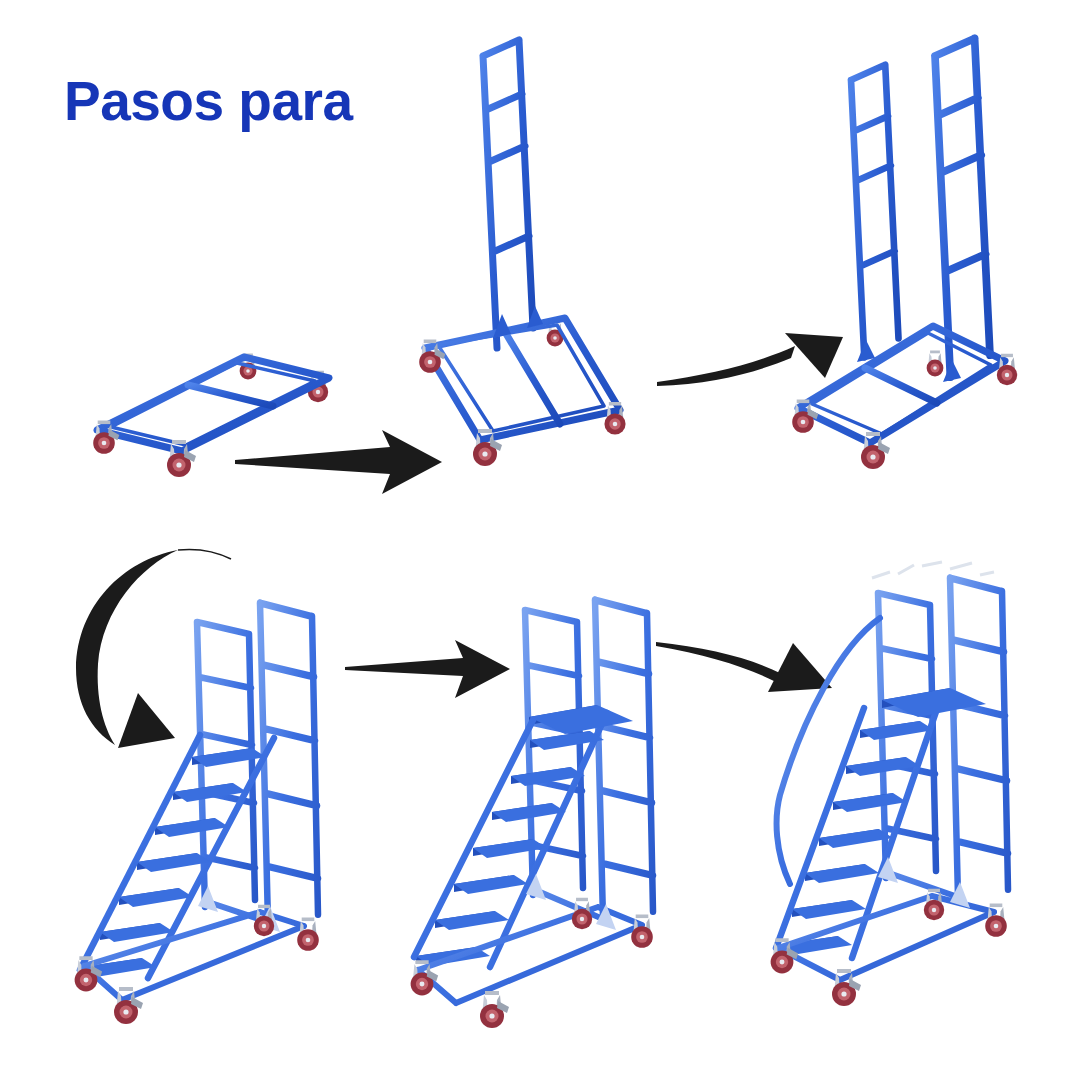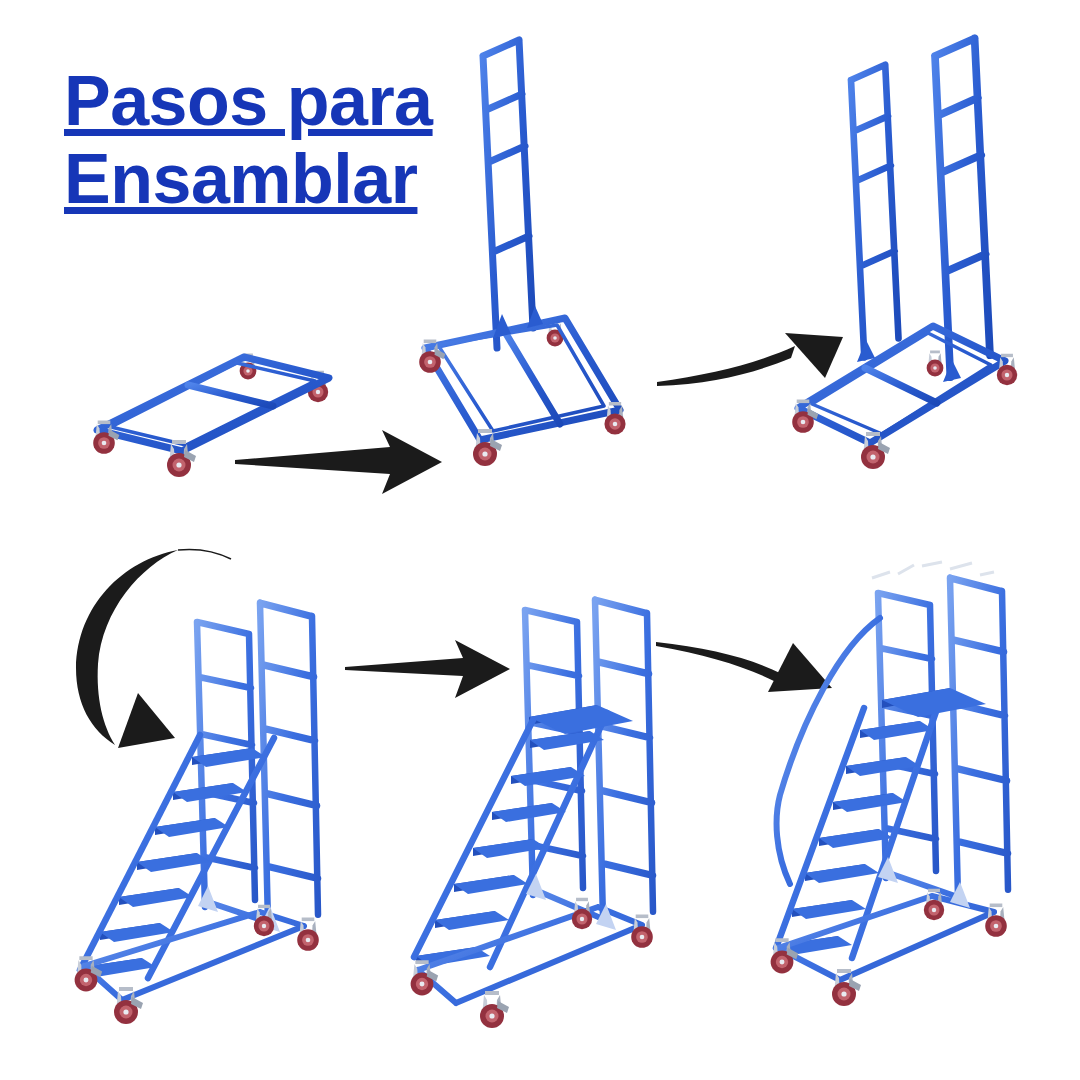--- a/index.html
+++ b/index.html
@@ -1,18 +1,18 @@
 <!DOCTYPE html>
 <html style="--title_blue: #1636b7; --frame_blue: #2a5cd0; --frame_blue_light: #4f83ea; --frame_blue_dark: #1c49b8; --frame_blue_bottom: #3b6fe0; --frame_blue_bottom_light: #7aa3f0; --frame_blue_bottom_dark: #2857c8; --tread_top: #3a6fdf; --tread_front: #2350bd; --wheel_tire: #93313f; --wheel_hub: #c2636d; --caster_fork: #c7cdd8; --arrow_black: #1b1b1b; --background: #ffffff;"><head>
 <meta charset="utf-8">
 <style>
   html,body{margin:0;padding:0;background:#fff;}
   .canvas{position:relative;width:1080px;height:1080px;background:var(--background,#ffffff);overflow:hidden;font-family:"Liberation Sans",sans-serif;}
   .artwork{position:absolute;left:0;top:0;}
-  .title{position:absolute;left:64px;top:62px;font-weight:700;font-size:70px;line-height:78px;color:var(--title_blue,#1636b7);letter-spacing:-0.5px;text-decoration:underline;}
+  .title{position:absolute;left:64px;top:62px;font-weight:700;font-size:55px;line-height:78px;color:var(--title_blue,#1636b7);letter-spacing:-0.5px;}
   .tubeA{stroke:url(#gTop);stroke-width:7;fill:none;stroke-linecap:round;stroke-linejoin:round;}
   .tubeB{stroke:url(#gBot);stroke-width:6.5;fill:none;stroke-linecap:round;stroke-linejoin:round;}
   .thin{stroke-width:3.5;}
   .rail{stroke-width:6;}
   .arrow{fill:var(--arrow_black,#1b1b1b);}
   .gussetA{fill:var(--frame_blue,#2a5cd0);}
   .gussetB{fill:#c3d3f2;}
 </style>
 </head>
 <body>
@@ -190,16 +190,15 @@
       <path class="gussetB" d="M150,327 L170,333 L160,307 Z M222,352 L242,358 L232,332 Z"></path>
       <use href="#cstr" transform="translate(206,360) scale(0.85)"></use>
       <use href="#cstr" transform="translate(268,376) scale(0.9)"></use>
       <use href="#cstrb" transform="translate(54,412) scale(0.95)"></use>
       <use href="#cstrb" transform="translate(116,444) scale(1)"></use>
     </g>
   </svg>
 
   <div class="title">
     <div>Pasos para</div>
-    <div>Ensamblar</div>
   </div>
 
 </div>
 
 </body></html>

